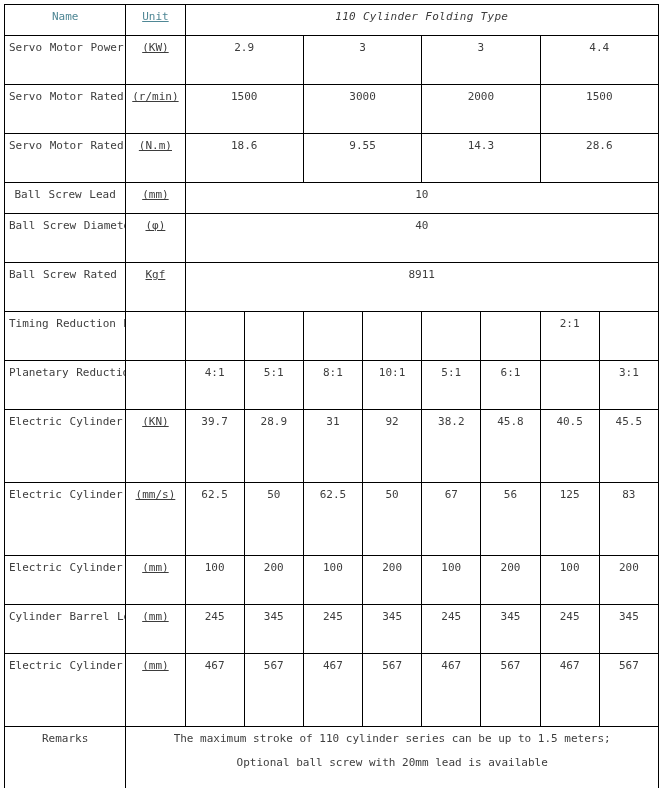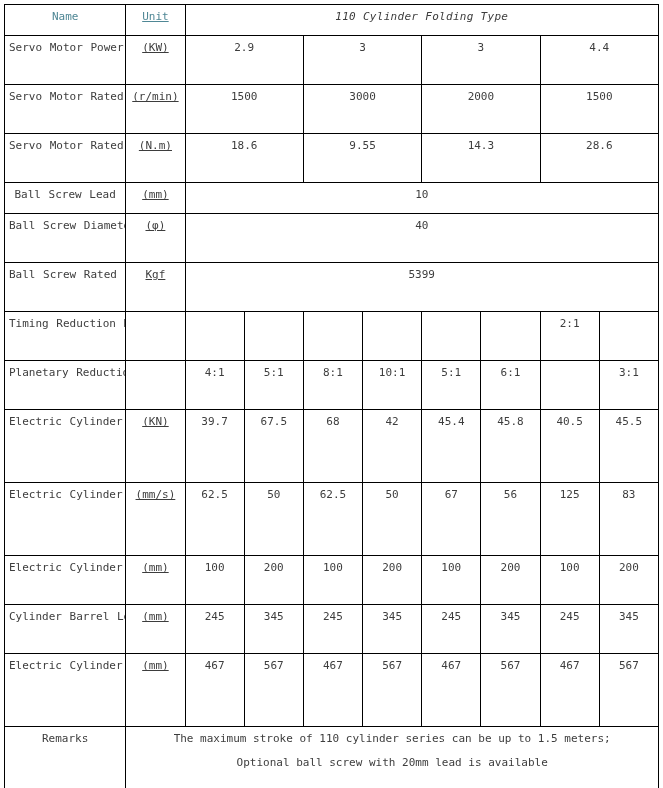--- a/index.html
+++ b/index.html
@@ -128,21 +128,21 @@
           <td class="val" colspan="8">10</td>
         </tr>
         <tr style="height: 48px;">
           <td class="lbl" style="height: 48px;">Ball Screw Diameter</td>
           <td class="unit">(φ)</td>
           <td class="val" colspan="8">40</td>
         </tr>
         <tr style="height: 48px;">
           <td class="lbl" style="height: 48px;">Ball Screw Rated Dynamic Load</td>
           <td class="unit">Kgf</td>
-          <td class="val" colspan="8">5399</td>
+          <td class="val" colspan="8">8911</td>
         </tr>
         <tr style="height: 48px;">
           <td class="lbl" style="height: 48px;">Timing Reduction Ratio</td>
           <td class="unit"></td>
           <td class="val"></td>
           <td class="val"></td>
           <td class="val"></td>
           <td class="val"></td>
           <td class="val"></td>
           <td class="val"></td>
@@ -158,24 +158,24 @@
           <td class="val">10:1</td>
           <td class="val">5:1</td>
           <td class="val">6:1</td>
           <td class="val"></td>
           <td class="val">3:1</td>
         </tr>
         <tr style="height: 72px;">
           <td class="lbl" style="height: 72px;">Electric Cylinder Rated Thrust</td>
           <td class="unit">(KN)</td>
           <td class="val">39.7</td>
-          <td class="val">67.5</td>
-          <td class="val">68</td>
-          <td class="val">42</td>
-          <td class="val">45.4</td>
+          <td class="val">28.9</td>
+          <td class="val">31</td>
+          <td class="val">92</td>
+          <td class="val">38.2</td>
           <td class="val">45.8</td>
           <td class="val">40.5</td>
           <td class="val">45.5</td>
         </tr>
         <tr style="height: 72px;">
           <td class="lbl" style="height: 72px;">Electric Cylinder Rated Speed</td>
           <td class="unit">(mm/s)</td>
           <td class="val">62.5</td>
           <td class="val">50</td>
           <td class="val">62.5</td>

